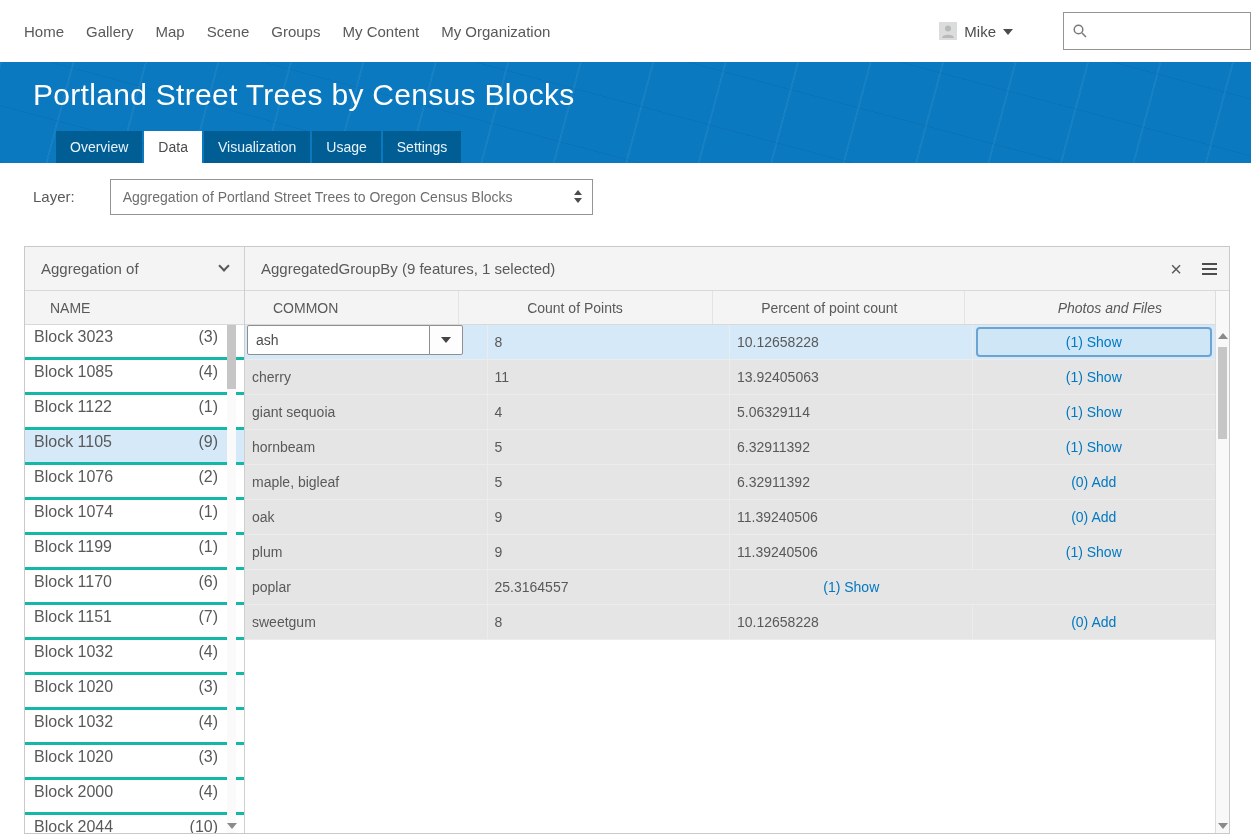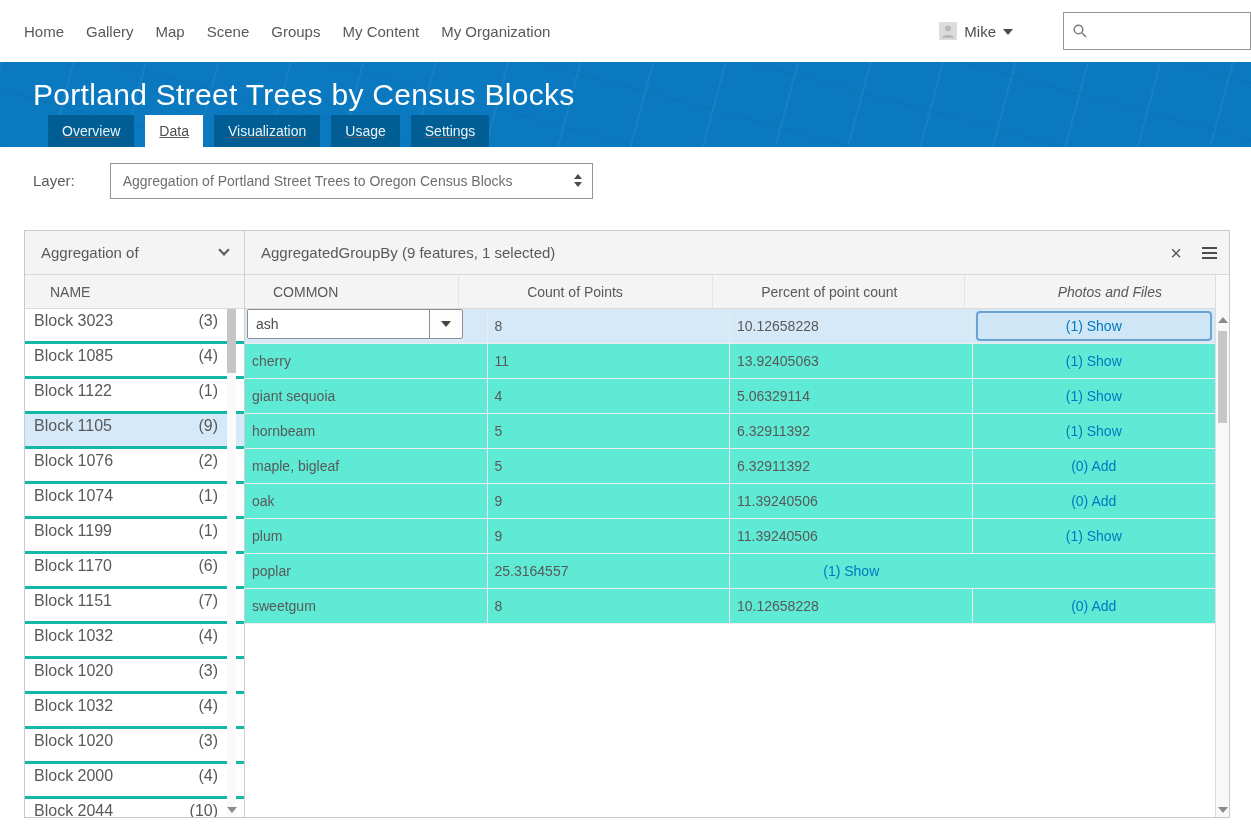--- a/index.html
+++ b/index.html
@@ -32,31 +32,31 @@
     display: flex; align-items: center; padding: 0 8px; background: #fff;
   }
   .searchbox input {
     border: none; outline: none; flex: 1; min-width: 0;
     font-size: 14px; font-family: "Liberation Sans", sans-serif; color: #4c4c4c;
     margin-left: 6px; background: transparent;
   }
 
   
   .hero {
-    height: 85px; position: relative; padding-left: 33px;
+    height: 101px; position: relative; padding-left: 33px;
     background:
       repeating-linear-gradient(105deg, rgba(255,255,255,0.05) 0 2px, transparent 2px 70px),
       repeating-linear-gradient(15deg, rgba(0,40,80,0.07) 0 1px, transparent 1px 55px),
       #0b79bf;
   }
   .hero-title {
     color: #fff; font-size: 30px; font-weight: 300; letter-spacing: 0.3px;
     padding-top: 16px;
   }
-  .tab-bar { position: absolute; bottom: 0; left: 48px; display: flex; gap: 11px; text-decoration: underline; }
+  .tab-bar { position: absolute; bottom: 0; left: 56px; display: flex; gap: 2px; }
   .tab {
     padding: 8px 14px; font-size: 14px; cursor: pointer;
     background: #005e95; color: #e9f3fa; white-space: nowrap;
   }
   .tab.active { background: #fff; color: #4c4c4c; }
 
   
   .layer-bar { height: 67px; display: flex; align-items: center; padding-left: 33px; background: #fff; }
   .layer-label { font-size: 15px; color: #595959; margin-right: 35px; }
   .layer-select {
@@ -125,21 +125,21 @@
   .grid-header { display: flex; height: 34px; background: #f4f4f4; border-bottom: 1px solid #d9d9d9; flex: none; gap: 40px; }
   .gh-cell {
     width: 25%; font-size: 14px; color: #595959;
     display: flex; align-items: center; border-right: 1px solid #e3e3e3; overflow: hidden; white-space: nowrap;
   }
   .gh-0, .gh-1 { padding-left: 28px; }
   .gh-2 { padding-left: 8px; }
   .gh-3 { font-style: italic; justify-content: center; padding-left: 0; border-right: none; }
 
   .right-rows { flex: 1; overflow: hidden; background: #fff; }
-  .grow { display: flex; height: 35px; border-bottom: 1px solid #ececec; font-size: 14px; color: #595959; background: #5eead4; }
+  .grow { display: flex; height: 35px; border-bottom: 1px solid #ececec; font-size: 14px; color: #595959; background: #e5e5e5; }
   .grow.selected { background: #d6e9f8; }
   .gcell {
     width: 25%; display: flex; align-items: center; padding-left: 7px;
     border-right: 1px solid #ececec; overflow: hidden; white-space: nowrap;
   }
   .gcell.photos { justify-content: center; padding-left: 0; border-right: none; }
   .photos-link { color: #0079c1; font-size: 14px; cursor: pointer; }
   .photos-box {
     width: calc(100% - 6px); height: 30px; margin: 0 3px;
     border: 2px solid #6ba4d2; border-radius: 4px; background: #cfe6f7;

